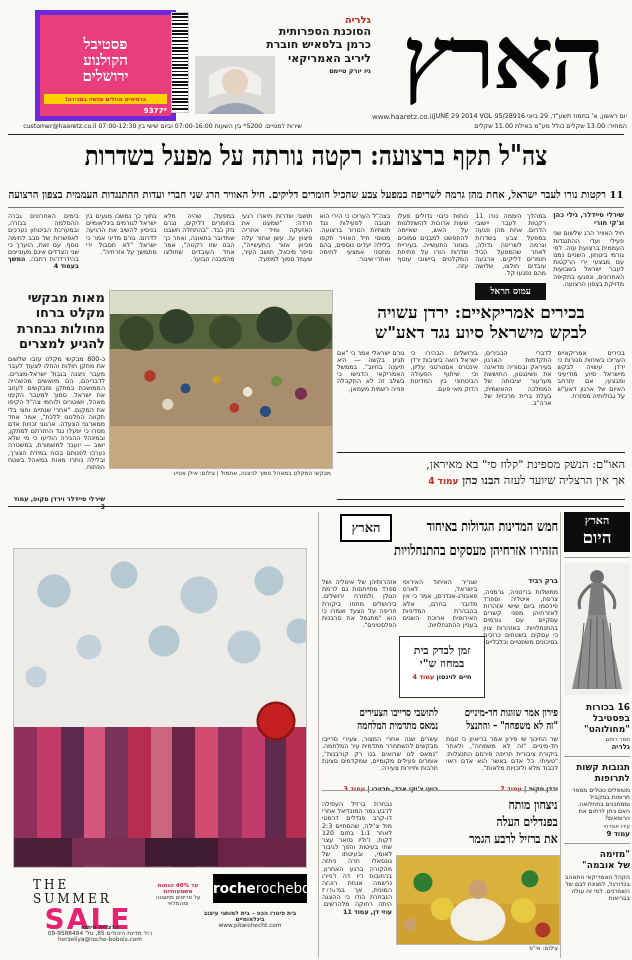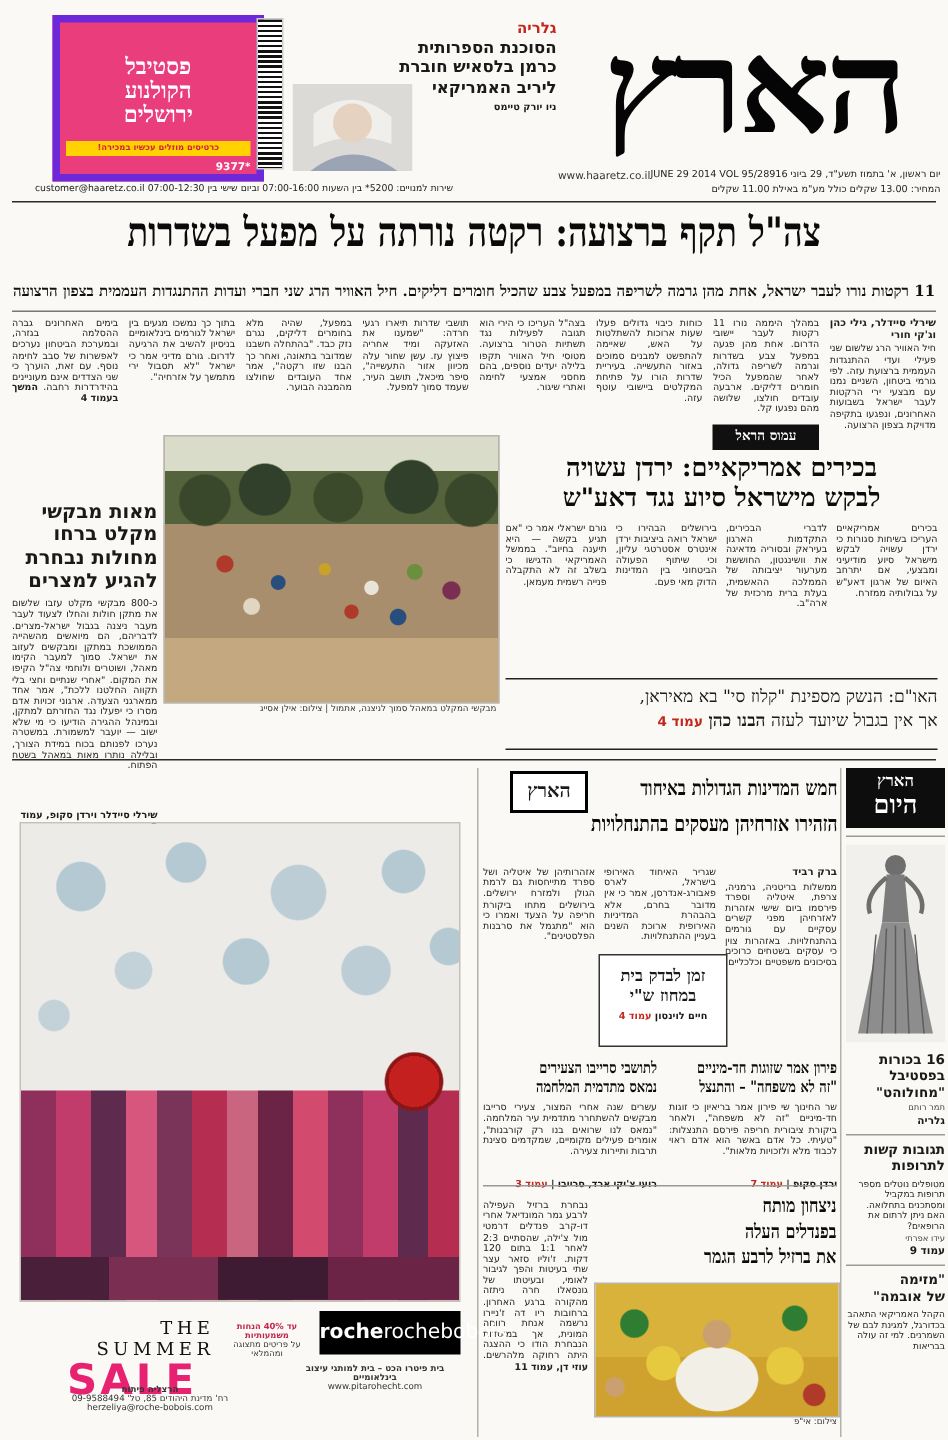--- a/index.html
+++ b/index.html
@@ -86,21 +86,21 @@
     background:
       radial-gradient(circle at 50% 38%,#caa070 0 9px,transparent 10px),
       radial-gradient(ellipse at 50% 72%,#f2efe6 0 27px,transparent 28px),
       radial-gradient(circle at 16% 30%,#2f7d32 0 9px,transparent 10px),
       radial-gradient(circle at 82% 26%,#2f7d32 0 8px,transparent 9px),
       radial-gradient(circle at 28% 60%,#e6c93f 0 11px,transparent 12px),
       radial-gradient(circle at 78% 62%,#e6c93f 0 12px,transparent 13px),
       radial-gradient(circle at 90% 84%,#b03a2a 0 7px,transparent 8px),
       radial-gradient(circle at 8% 78%,#caa070 0 6px,transparent 7px),
       linear-gradient(#d8b23a 0 55%,#cfa22f 55% 100%);}
-  .sale-the{font-family:"DejaVu Serif",serif;font-size:12px;letter-spacing:3px;color:#111;text-align:right;}
+  .sale-the{font-family:"DejaVu Serif",serif;font-size:12px;letter-spacing:3px;color:#111;text-align:left;}
   .sale-big{font-size:28px;font-weight:bold;color:#e62271;letter-spacing:2px;line-height:1;text-align:center;}
   .rbox{background:#000;color:#fff;text-align:center;font-size:13.5px;line-height:29px;}
 </style>
 </head>
 <body>
 
 <div class="page">
 
   <div class="abs festival" style="left:35px;top:10px;width:131px;height:101px;">
     <div class="ft">
@@ -152,21 +152,21 @@
     <div class="small">בצה"ל העריכו כי הירי הוא תגובה לפעילות נגד תשתיות הטרור ברצועה. מטוסי חיל האוויר תקפו בלילה יעדים נוספים, בהם מחסני אמצעי לחימה ואתרי שיגור.</div>
     <div class="small">תושבי שדרות תיארו רגעי חרדה: "שמענו את האזעקה ומיד אחריה פיצוץ עז. עשן שחור עלה מכיוון אזור התעשייה", סיפר מיכאל, תושב העיר, שעמד סמוך למפעל.</div>
     <div class="small">במפעל, שהיה מלא בחומרים דליקים, נגרם נזק כבד. "בהתחלה חשבנו שמדובר בתאונה, ואחר כך הבנו שזו רקטה", אמר אחד העובדים שחולצו מהמבנה הבוער.</div>
     <div class="small">בתוך כך נמשכו מגעים בין ישראל לגורמים בינלאומיים בניסיון להשיב את הרגיעה לדרום. גורם מדיני אמר כי ישראל "לא תסבול ירי מתמשך על אזרחיה".</div>
     <div class="small">
       <span>בימים האחרונים גברה ההסלמה בגזרה, ובמערכת הביטחון נערכים לאפשרות של סבב לחימה נוסף. עם זאת, הוערך כי שני הצדדים אינם מעוניינים בהידרדרות רחבה.</span>
       <b>המשך בעמוד 4</b>
     </div>
   </div>
 
-  <div class="abs" style="left:8px;top:290px;width:97px;margin-top:44px;">
+  <div class="abs" style="left:8px;top:290px;width:97px;">
     <div class="lsh">
       <div>מאות מבקשי</div>
       <div>מקלט ברחו</div>
       <div>מחולות נבחרת</div>
       <div>להגיע למצרים</div>
     </div>
     <div class="small" style="margin-top:4px;height:138px;overflow:hidden;">כ-800 מבקשי מקלט עזבו שלשום את מתקן חולות והחלו לצעוד לעבר מעבר ניצנה בגבול ישראל-מצרים. לדבריהם, הם מיואשים מהשהייה הממושכת במתקן ומבקשים לעזוב את ישראל. סמוך למעבר הקימו מאהל, ושוטרים ולוחמי צה"ל הקיפו את המקום. "אחרי שנתיים וחצי בלי תקווה החלטנו ללכת", אמר אחד ממארגני הצעדה. ארגוני זכויות אדם מסרו כי יפעלו נגד החזרתם למתקן, ובמינהל ההגירה הודיעו כי מי שלא ישוב — יועבר למשמורת. במשטרה נערכו לפנותם בכוח במידת הצורך, ובלילה נותרו מאות במאהל בשטח הפתוח.</div>
     <div class="credit">שירלי סיידלר וירדן סקופ, עמוד 3</div>
   </div>
 
@@ -183,21 +183,21 @@
       <div class="small">בכירים אמריקאיים העריכו בשיחות סגורות כי ירדן עשויה לבקש מישראל סיוע מודיעיני ומבצעי, אם יתרחב האיום של ארגון דאע"ש על גבולותיה ממזרח.</div>
       <div class="small">לדברי הבכירים, התקדמות הארגון בעיראק ובסוריה מדאיגה את וושינגטון, החוששת מערעור יציבותה של הממלכה ההאשמית, בעלת ברית מרכזית של ארה"ב.</div>
       <div class="small">בירושלים הבהירו כי ישראל רואה ביציבות ירדן אינטרס אסטרטגי עליון, וכי שיתוף הפעולה הביטחוני בין המדינות הדוק מאי פעם.</div>
       <div class="small">גורם ישראלי אמר כי "אם תגיע בקשה — היא תיענה בחיוב". בממשל האמריקאי הדגישו כי בשלב זה לא התקבלה פנייה רשמית מעמאן.</div>
     </div>
   </div>
 
   <div class="abs stripbox" style="left:337px;top:452px;width:288px;height:42px;">
     <div>האו"ם: הנשק מספינת "קלוז סי" בא מאיראן,</div>
     <div>
-      <span>אך אין בגבול שיועד לעזה </span><b>הבנו כהן</b>
+      <span>אך אין הרצליה שיועד לעזה </span><b>הבנו כהן</b>
       <span class="credit-red" style="font-family:'DejaVu Sans',sans-serif;font-size:9px;">עמוד 4</span>
     </div>
   </div>
 
   <div class="abs rule" style="left:8px;right:8px;top:506px;height:1px;"></div>
   <div class="abs" style="left:318px;top:512px;width:1px;height:446px;background:#b5b2aa;"></div>
   <div class="abs" style="left:560px;top:512px;width:1px;height:446px;background:#b5b2aa;"></div>
 
   <div class="abs tagbox" style="left:340px;top:514px;width:48px;height:24px;">הארץ</div>
   <div class="abs euh" style="right:74px;top:513px;font-size:14px;line-height:26px;">חמש המדינות הגדולות באיחוד</div>

